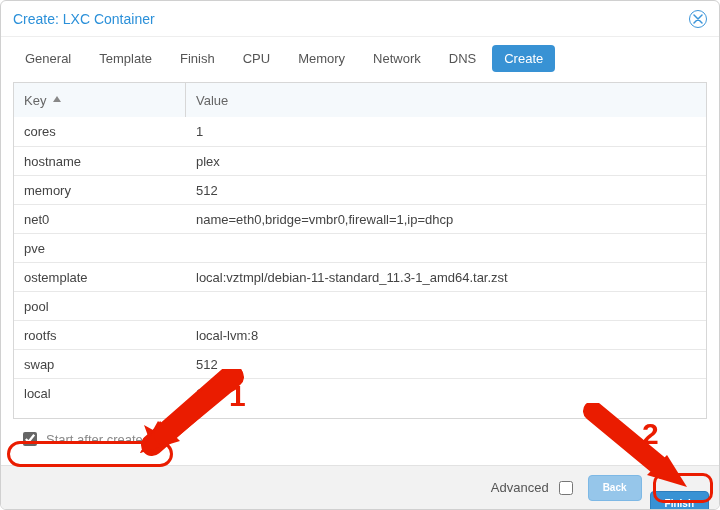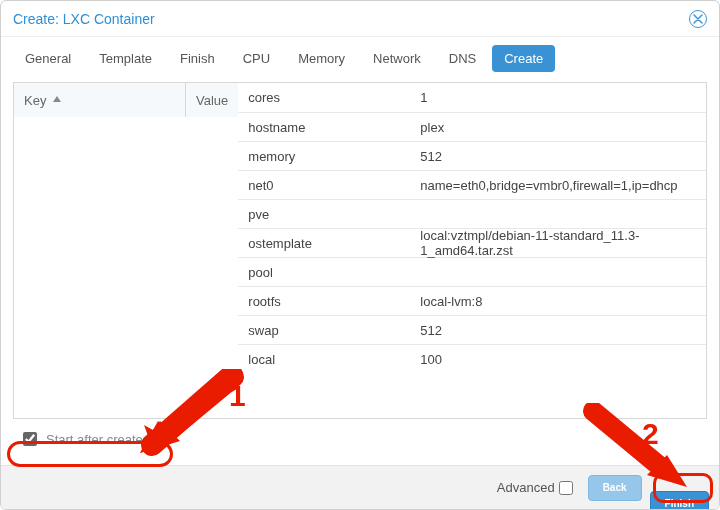--- a/index.html
+++ b/index.html
@@ -5,37 +5,37 @@
   * { box-sizing: border-box; }
   html, body { margin: 0; padding: 0; font-family: -apple-system, "Helvetica Neue", Arial, sans-serif; font-size: 13px; color: #333; background: #fff; }
   .window { width: 720px; height: 510px; border: 1px solid #d0d0d0; border-radius: 6px; position: relative; display: flex; flex-direction: column; overflow: hidden; }
   .title-bar { height: 36px; display: flex; align-items: center; padding: 0 12px; color: #2b90d9; font-size: 14px; font-weight: 400; border-bottom: 1px solid #eee; }
   .title-bar .close { margin-left: auto; width: 18px; height: 18px; border: 1.5px solid #3c95d9; border-radius: 50%; display: flex; align-items: center; justify-content: center; color: #3c95d9; cursor: pointer; }
   .title-bar .close svg { width: 10px; height: 10px; }
   .tabs { display: flex; gap: 4px; padding: 8px 12px 10px 12px; }
   .tab { padding: 6px 12px; border-radius: 4px; color: #555; cursor: pointer; }
   .tab.active { background: #3892d4; color: #fff; }
   .content { flex: 1; padding: 0 12px 8px 12px; display: flex; flex-direction: column; }
-  .grid { border: 1px solid #d7d7d7; flex: 1; display: flex; flex-direction: row; }
+  .grid { border: 1px solid #d7d7d7; flex: 1; display: flex; flex-direction: column; }
   .grid-header { display: flex; background: #f5f9fc; height: 34px; }
   .grid-header .hcell { display: flex; align-items: center; padding: 0 10px; color: #666; font-weight: 400; }
   .hcell.key { width: 172px; border-right: 1px solid #d7d7d7; gap: 6px; }
   .hcell.value { flex: 1; }
   .sort-icon { width: 10px; height: 10px; }
   .grid-body { flex: 1; overflow: auto; }
   .row { display: flex; height: 29px; border-top: 1px solid #e8e8e8; }
   .row:first-child { border-top: none; }
   .cell { display: flex; align-items: center; padding: 0 10px; color: #444; }
   .cell.key { width: 172px; }
   .cell.value { flex: 1; }
   .below { padding: 8px 0 6px 0; }
   .checkbox-row { display: inline-flex; align-items: center; gap: 6px; color: #888; padding: 2px 6px; user-select: none; }
   .checkbox-row input[type=checkbox] { width: 14px; height: 14px; accent-color: #666; }
   .footer { height: 44px; background: #f2f2f2; border-top: 1px solid #e2e2e2; display: flex; align-items: center; justify-content: flex-end; padding: 0 10px; gap: 8px; }
-  .advanced { display: flex; align-items: center; gap: 0; color: #555; margin-right: 4px; }
+  .advanced { display: flex; align-items: center; gap: 6px; color: #555; margin-right: 4px; }
   .advanced input[type=checkbox] { width: 14px; height: 14px; }
   .btn { height: 26px; padding: 0 14px; border-radius: 4px; border: 1px solid transparent; font-size: 10px; cursor: pointer; font-weight: bold; }
   .btn.back { background: #96c6ea; color: #fff; border-color: #7db8e5; }
   .btn.finish { background: #3892d4; color: #fff; border-color: #2e7ebc; margin-top: 32px; }
 
   
   .overlay { position: absolute; inset: 0; pointer-events: none; }
   .red-ring { position: absolute; border: 3.5px solid #ea1c00; border-radius: 14px; }
   .ring-start { left: 6px; top: 440px; width: 166px; height: 26px; }
   .ring-finish { left: 652px; top: 472px; width: 60px; height: 30px; border-radius: 10px; }

